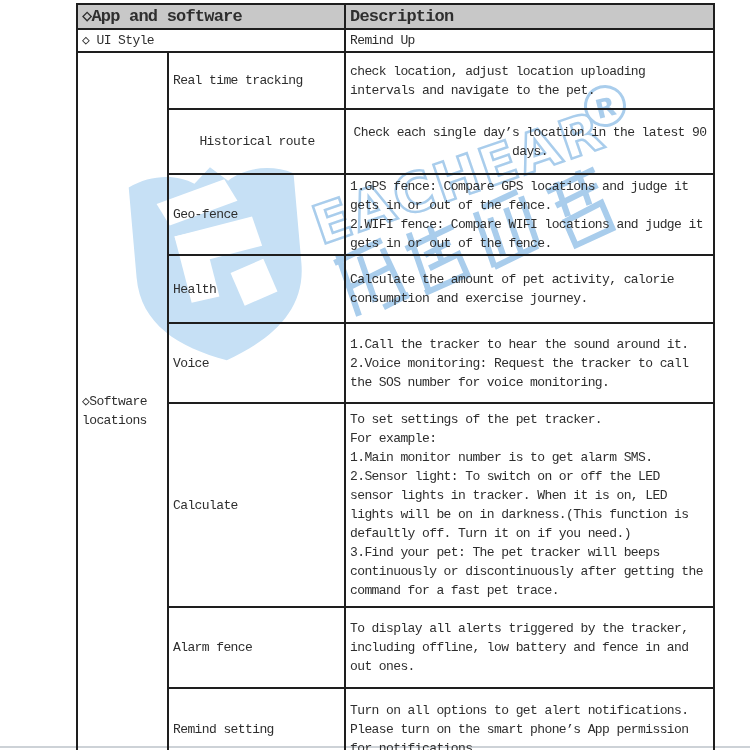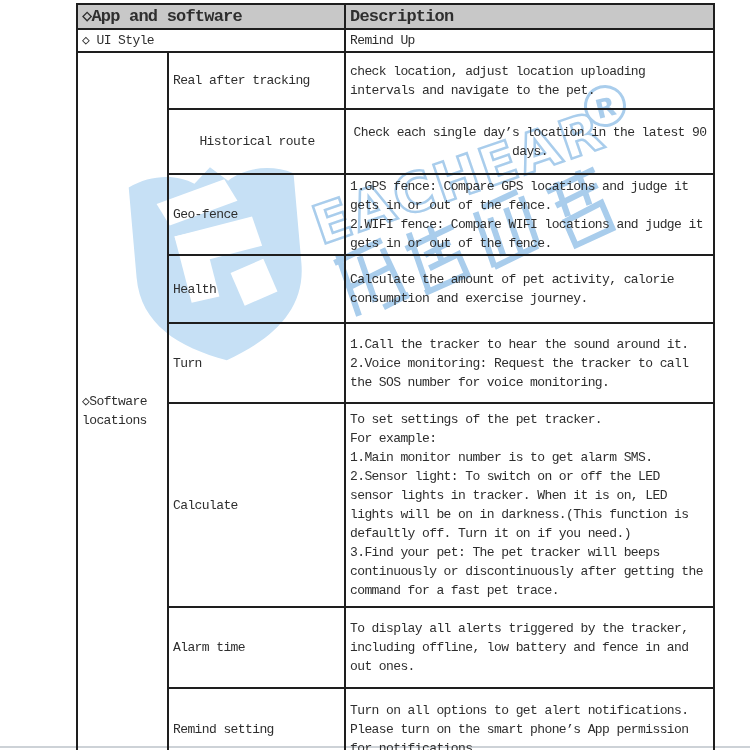--- a/index.html
+++ b/index.html
@@ -119,21 +119,21 @@
     </tr>
 
     <tr class="r-uistyle">
       <td colspan="2">◇ UI Style</td>
       <td class="desc">Remind Up</td>
     </tr>
 
     <tr class="r-real">
       <td rowspan="8" class="pre">◇Software
 locations</td>
-      <td>Real after tracking</td>
+      <td>Real time tracking</td>
       <td class="desc">check location, adjust location uploading
 intervals and navigate to the pet.</td>
     </tr>
 
     <tr class="r-hist">
       <td>Historical route</td>
       <td class="desc">Check each single day’s location in the latest 90
 days.</td>
     </tr>
 
@@ -145,42 +145,42 @@
 gets in or out of the fence.</td>
     </tr>
 
     <tr class="r-health">
       <td>Health</td>
       <td class="desc">Calculate the amount of pet activity, calorie
 consumption and exercise journey.</td>
     </tr>
 
     <tr class="r-talk">
-      <td>Turn</td>
+      <td>Voice</td>
       <td class="desc">1.Call the tracker to hear the sound around it.
 2.Voice monitoring: Request the tracker to call
 the SOS number for voice monitoring.</td>
     </tr>
 
     <tr class="r-settings">
       <td>Calculate</td>
       <td class="desc">To set settings of the pet tracker.
 For example:
 1.Main monitor number is to get alarm SMS.
 2.Sensor light: To switch on or off the LED
 sensor lights in tracker. When it is on, LED
 lights will be on in darkness.(This function is
 defaultly off. Turn it on if you need.)
 3.Find your pet: The pet tracker will beeps
 continuously or discontinuously after getting the
 command for a fast pet trace.</td>
     </tr>
 
     <tr class="r-alarm">
-      <td>Alarm time</td>
+      <td>Alarm fence</td>
       <td class="desc">To display all alerts triggered by the tracker,
 including offline, low battery and fence in and
 out ones.</td>
     </tr>
 
     <tr class="r-remind">
       <td>Remind setting</td>
       <td class="desc">Turn on all options to get alert notifications.
 Please turn on the smart phone’s App permission
 for notifications.</td>

